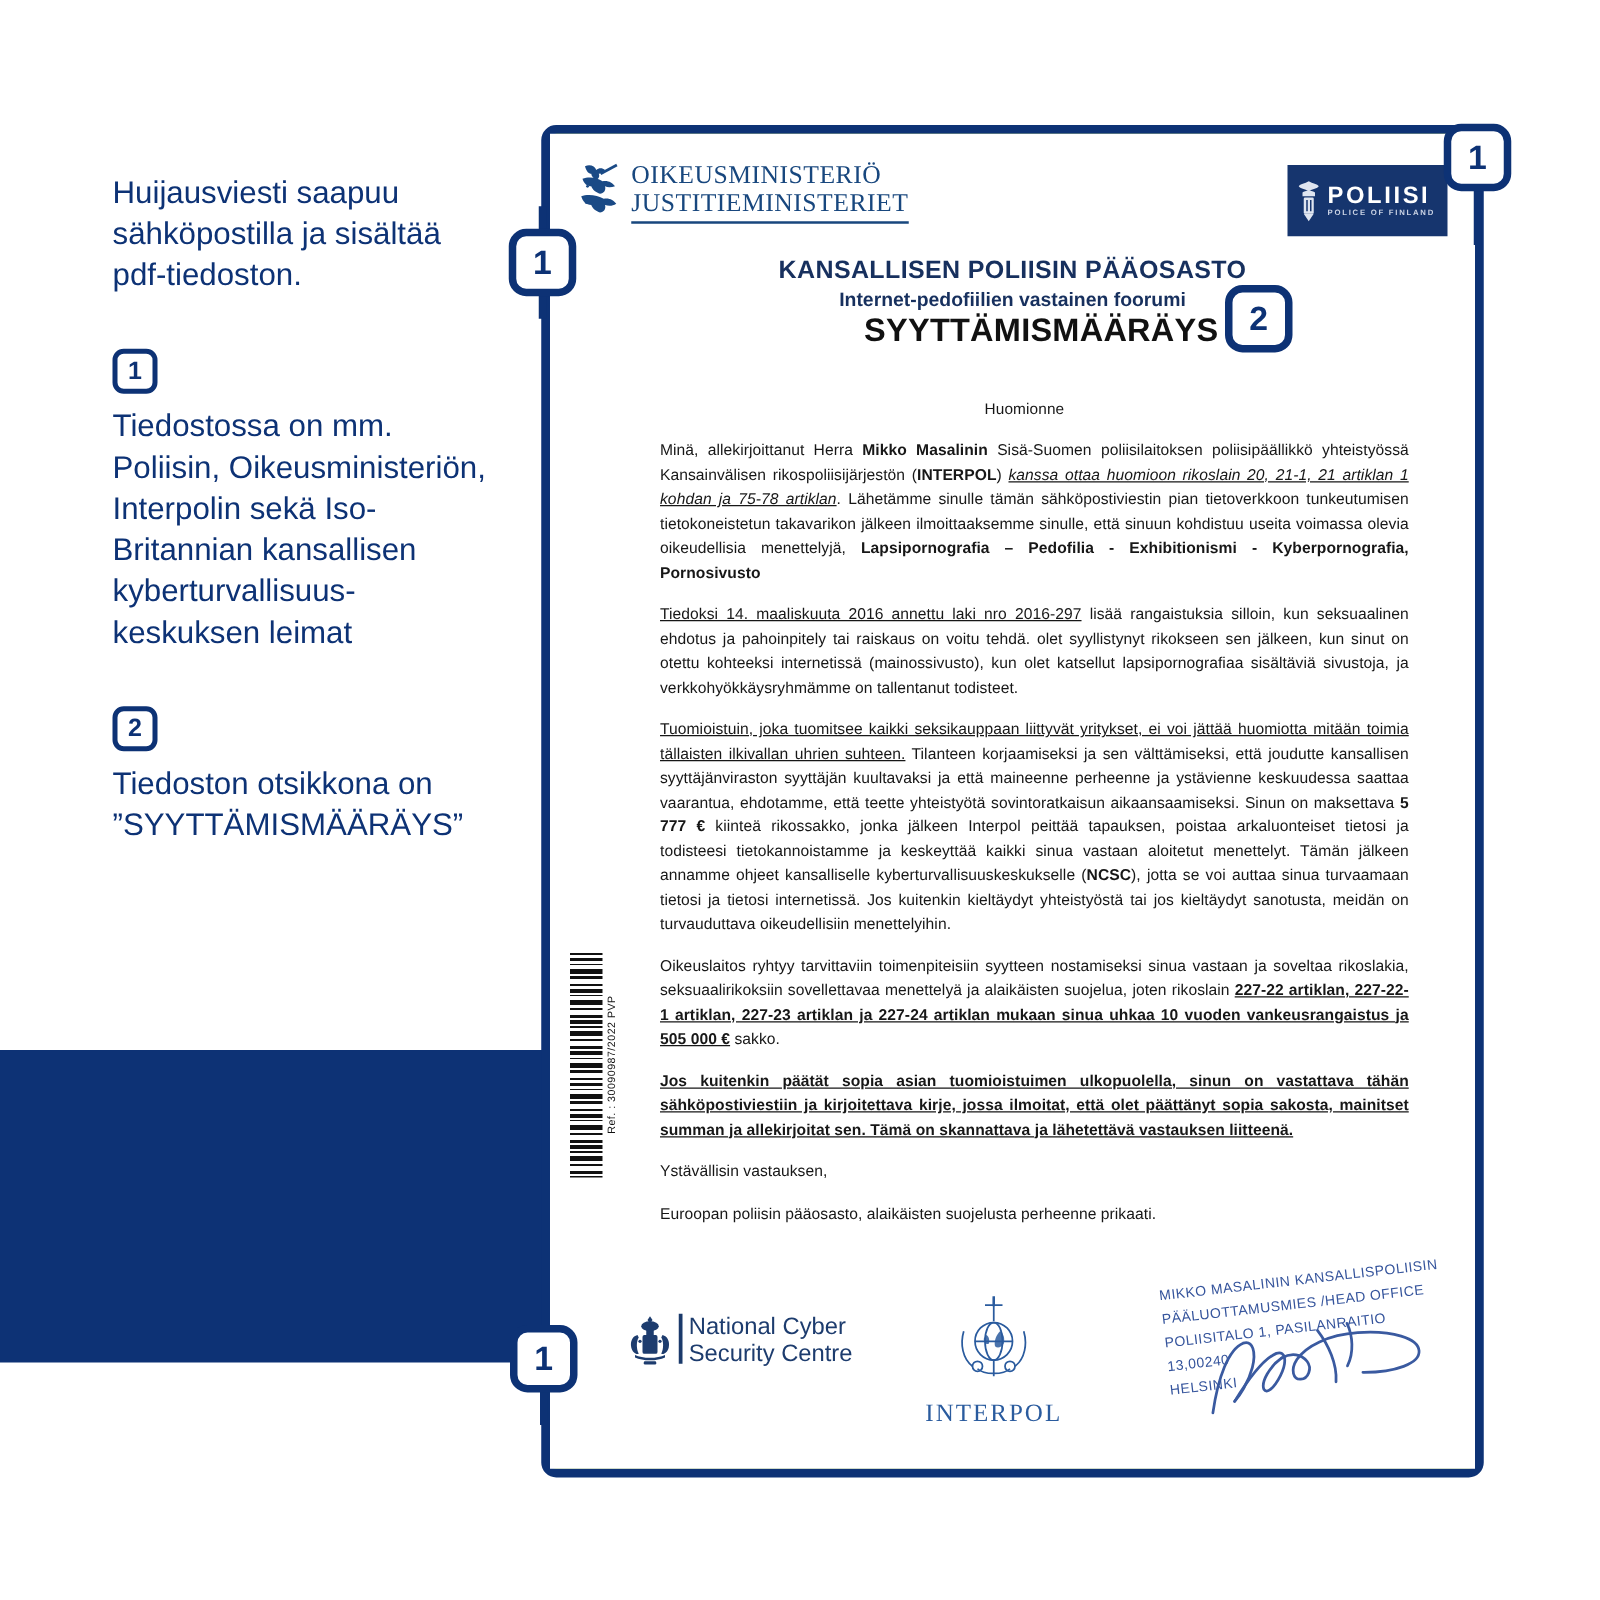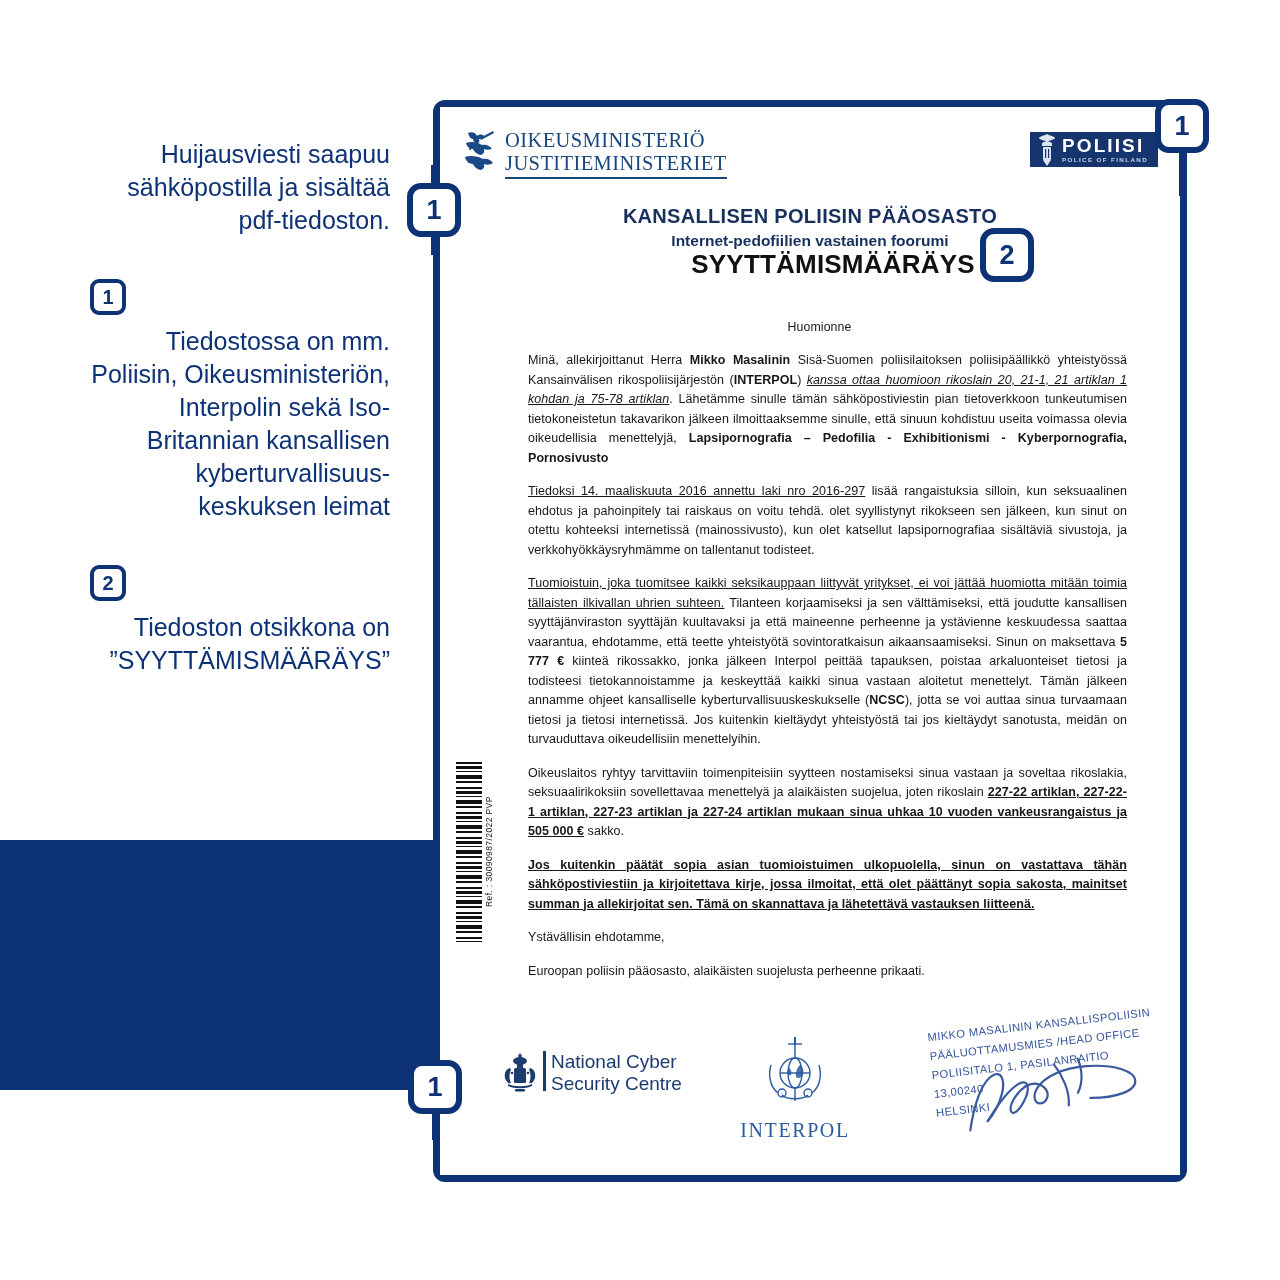--- a/index.html
+++ b/index.html
@@ -16,21 +16,21 @@
     position:absolute;left:0;top:840px;width:434px;height:250px;
     background:#0d3275;
   }
   
   .ann{
     position:absolute;left:90px;top:138px;width:300px;
     color:#0d3275;
     font-size:25px;line-height:33px;
     font-family:"Liberation Sans", sans-serif;
   }
-  .ann p{margin:0 0 8px 0;text-align:right;}
+  .ann p{margin:0 0 8px 0;}
   .ann .gap{height:34px;}
   .badge{
     width:36px;height:36px;border:4px solid #0d3275;border-radius:9px;
     display:flex;align-items:center;justify-content:center;
     font-size:20px;font-weight:bold;color:#0d3275;background:#fff;
     box-sizing:border-box;margin-bottom:10px;
   }
   
   .doc-frame{
     position:absolute;left:433px;top:100px;width:754px;height:1082px;
@@ -64,21 +64,21 @@
   .hdr{position:absolute;left:22px;top:22px;right:22px;height:70px;}
   .om-logo{position:absolute;left:0;top:0;display:flex;align-items:flex-start;gap:9px;}
   .om-lion{width:34px;height:48px;flex:0 0 auto;}
   .om-txt{
     font-family:"Liberation Serif", serif;
     color:#18477e;font-size:20.5px;letter-spacing:.4px;line-height:23px;
     border-bottom:2px solid #18477e;padding-bottom:2px;
   }
   .poliisi{
     position:absolute;right:0;top:3px;
-    width:128px;height:35px;background:#16356e;
+    width:128px;height:57px;background:#16356e;
     display:flex;align-items:center;gap:5px;padding:0 7px;box-sizing:border-box;
   }
   .pol-sh{width:20px;height:34px;flex:0 0 auto;}
   .pol-words{line-height:1;}
   .pol-main{color:#fff;font-size:19px;font-weight:bold;letter-spacing:2.1px;}
   .pol-sub{color:#c9d2e4;font-size:6.2px;font-weight:bold;letter-spacing:1.4px;margin-top:2px;}
 
   
   .title-block{position:absolute;left:0;right:0;top:93px;text-align:center;}
   .t1{font-size:20px;font-weight:bold;color:#17305e;letter-spacing:.3px;line-height:32px;}
@@ -224,21 +224,21 @@
 
       <p><span class="u">Tiedoksi 14. maaliskuuta 2016 annettu laki nro 2016-297</span><span> lisää rangaistuksia silloin, kun seksuaalinen ehdotus ja pahoinpitely tai raiskaus on voitu tehdä. olet syyllistynyt rikokseen sen jälkeen, kun sinut on otettu kohteeksi internetissä (mainossivusto), kun olet katsellut lapsipornografiaa sisältäviä sivustoja, ja verkkohyökkäysryhmämme on tallentanut todisteet.</span></p>
 
       <p><span class="u">Tuomioistuin, joka tuomitsee kaikki seksikauppaan liittyvät yritykset, ei voi jättää huomiotta mitään toimia tällaisten ilkivallan uhrien suhteen.</span><span>  Tilanteen korjaamiseksi ja sen välttämiseksi, että joudutte kansallisen syyttäjänviraston syyttäjän kuultavaksi ja että maineenne perheenne ja ystävienne keskuudessa saattaa vaarantua, ehdotamme, että teette yhteistyötä sovintoratkaisun aikaansaamiseksi. Sinun on maksettava </span><span class="b">5 777 €</span><span> kiinteä rikossakko, jonka jälkeen Interpol peittää tapauksen, poistaa arkaluonteiset tietosi ja todisteesi tietokannoistamme ja keskeyttää kaikki sinua vastaan aloitetut menettelyt. Tämän jälkeen annamme ohjeet kansalliselle kyberturvallisuuskeskukselle (</span><span class="b">NCSC</span><span>), jotta se voi auttaa sinua turvaamaan tietosi ja tietosi internetissä. Jos kuitenkin kieltäydyt yhteistyöstä tai jos kieltäydyt sanotusta, meidän on turvauduttava oikeudellisiin menettelyihin.</span></p>
 
       <p><span>Oikeuslaitos ryhtyy tarvittaviin toimenpiteisiin syytteen nostamiseksi sinua vastaan ja soveltaa rikoslakia, seksuaalirikoksiin sovellettavaa menettelyä ja alaikäisten suojelua, joten rikoslain </span><span class="ub">227-22 artiklan, 227-22-1 artiklan, 227-23 artiklan ja 227-24 artiklan mukaan sinua uhkaa 10 vuoden vankeusrangaistus ja 505 000 €</span><span> sakko.</span></p>
 
 
       <p class="ub">Jos kuitenkin päätät sopia asian tuomioistuimen ulkopuolella, sinun on vastattava tähän sähköpostiviestiin ja kirjoitettava kirje, jossa ilmoitat, että olet päättänyt sopia sakosta, mainitset summan ja allekirjoitat sen. Tämä on skannattava ja lähetettävä vastauksen liitteenä.</p>
 
-      <p>Ystävällisin ehdotamme,</p>
+      <p>Ystävällisin vastauksen,</p>
       <p>Euroopan poliisin pääosasto, alaikäisten suojelusta perheenne prikaati.</p>
     </div>
 
     <div class="footer">
 
       <div class="ncsc">
         <svg class="ncsc-crest" viewBox="0 0 36 44">
           <g fill="#1d3c6e">
             <path d="M18 2 l2 3 -2 3 -2 -3 Z"></path>
             <ellipse cx="18" cy="10" rx="7" ry="4"></ellipse>

